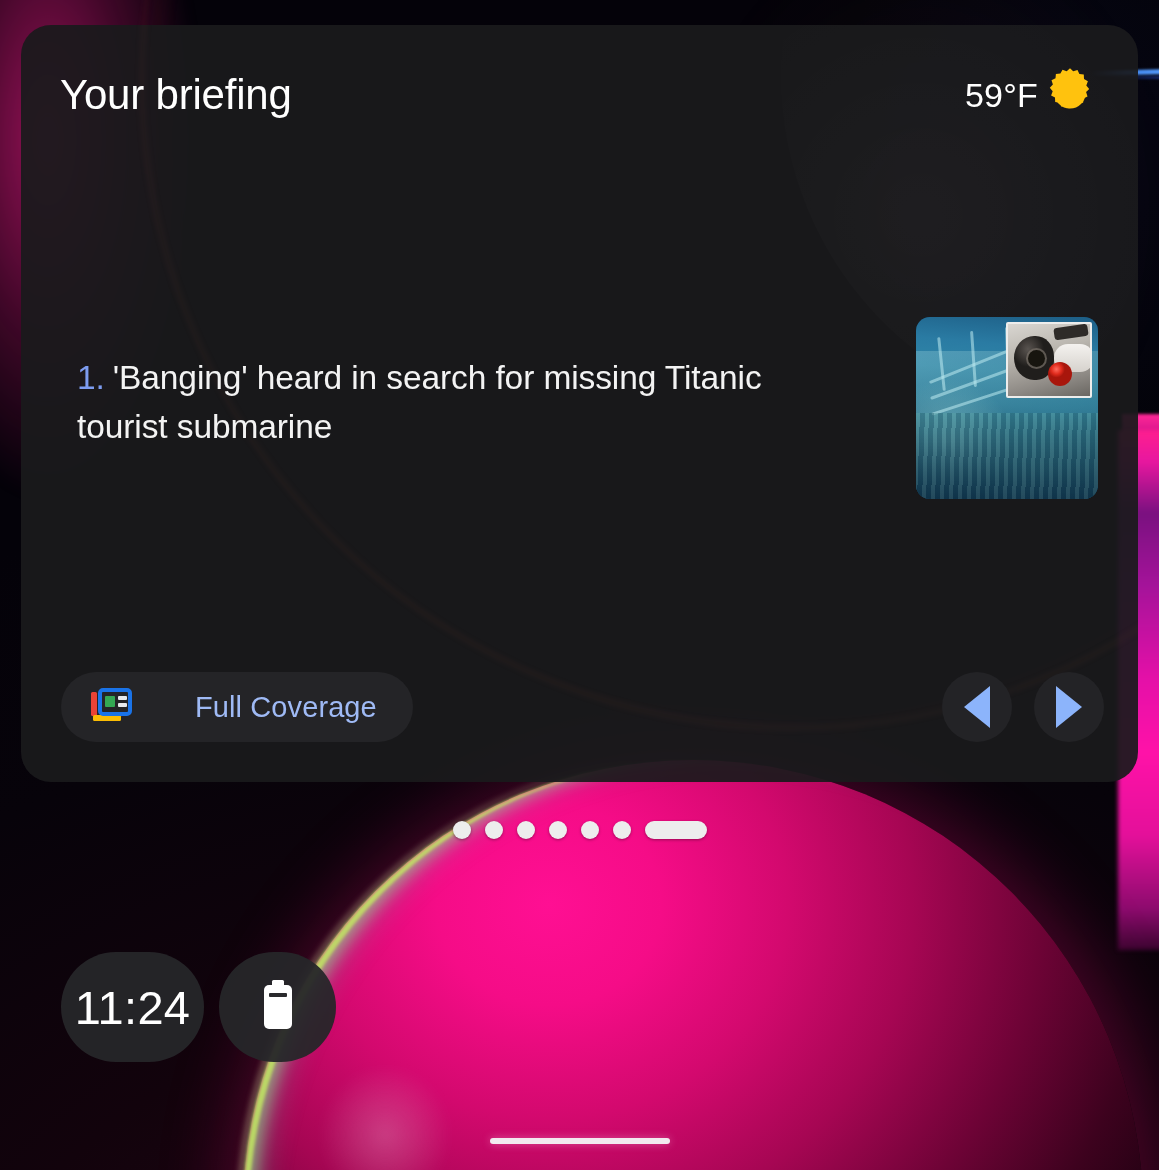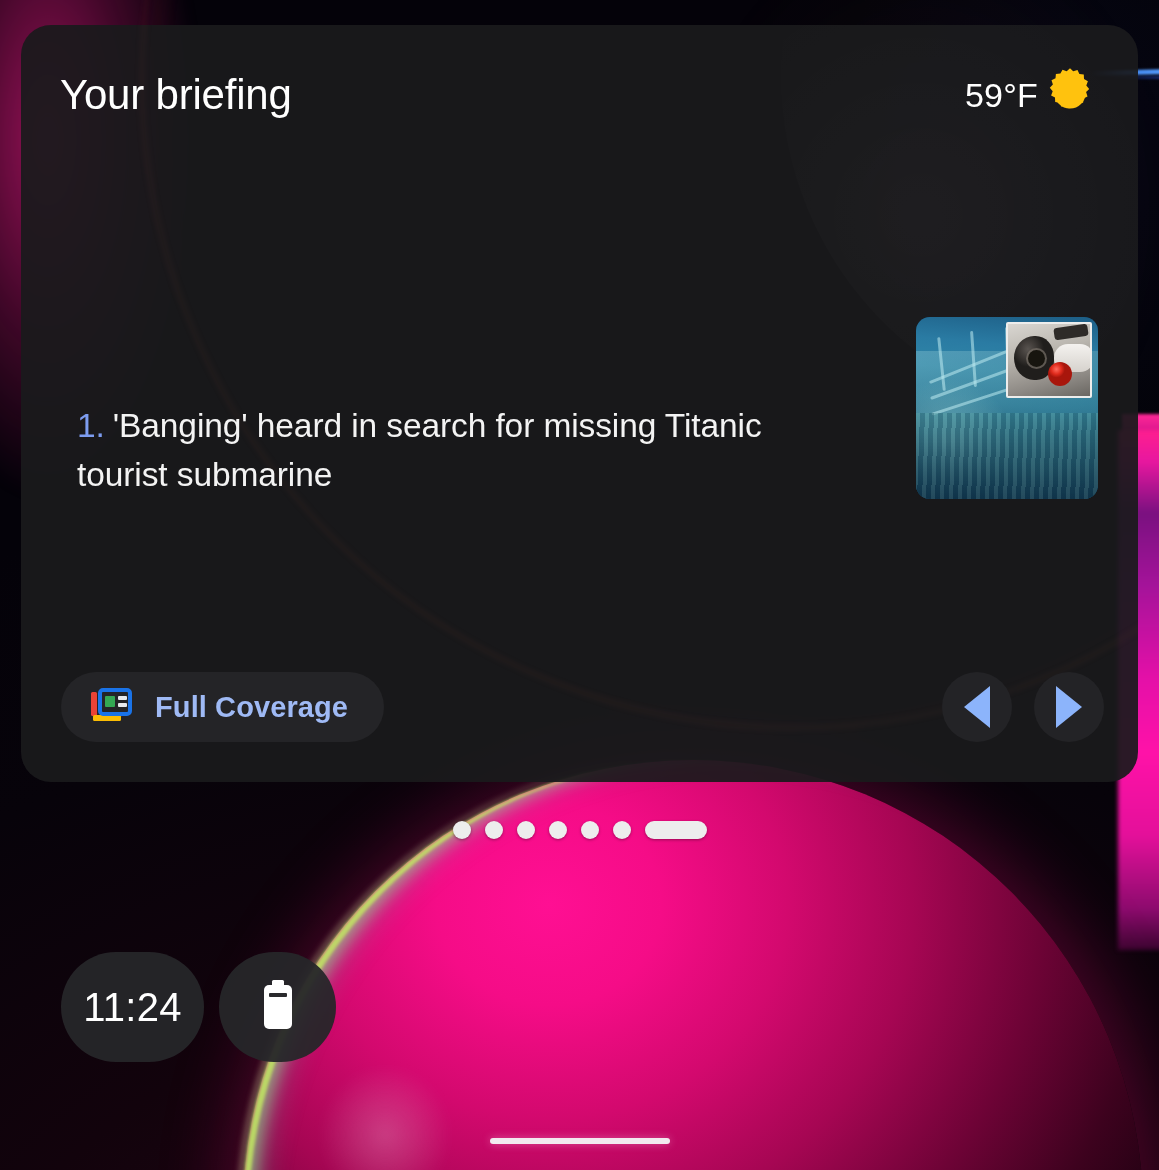--- a/index.html
+++ b/index.html
@@ -216,21 +216,21 @@
   .sun-icon { display: block; }
 
   
   .story {
     position: absolute;
     left: 0; top: 280px;
     width: 100%;
     padding: 0 40px 0 56px;
     box-sizing: border-box;
     display: flex;
-    align-items: flex-end;
+    align-items: center;
     justify-content: space-between;
   }
   .story-text { width: 760px; }
   .story-headline {
     font-size: 33.5px;
     line-height: 49px;
     font-weight: 400;
     color: #f3f3f3;
     letter-spacing: -0.1px;
     margin: 0;
@@ -354,22 +354,23 @@
     height: 70px;
     padding: 0 36px 0 28px;
     border-radius: 35px;
     background: #242427;
     border: none;
     cursor: pointer;
   }
   .fc-label {
     color: #9fbaf5;
     font-size: 29px;
-    font-weight: 700;
+    font-weight: 400;
     letter-spacing: 0.1px;
+    margin-left: 40px;
   }
   .news-icon { display: block; }
 
   .nav-buttons {
     display: flex;
     align-items: center;
     gap: 22px;
   }
   .nav-btn {
     width: 70px; height: 70px;
@@ -415,21 +416,21 @@
     left: 61px; top: 952px;
     width: 143px; height: 110px;
     border-radius: 55px;
     background: rgba(38,38,41,0.95);
     display: flex;
     align-items: center;
     justify-content: center;
   }
   .clock-text {
     color: #ffffff;
-    font-size: 40px;
+    font-size: 47px;
     font-weight: 400;
     letter-spacing: 0.3px;
   }
   .battery-circle {
     position: absolute;
     left: 219px; top: 952px;
     width: 117px; height: 110px;
     border-radius: 58px;
     background: rgba(38,38,41,0.95);
     display: flex;

